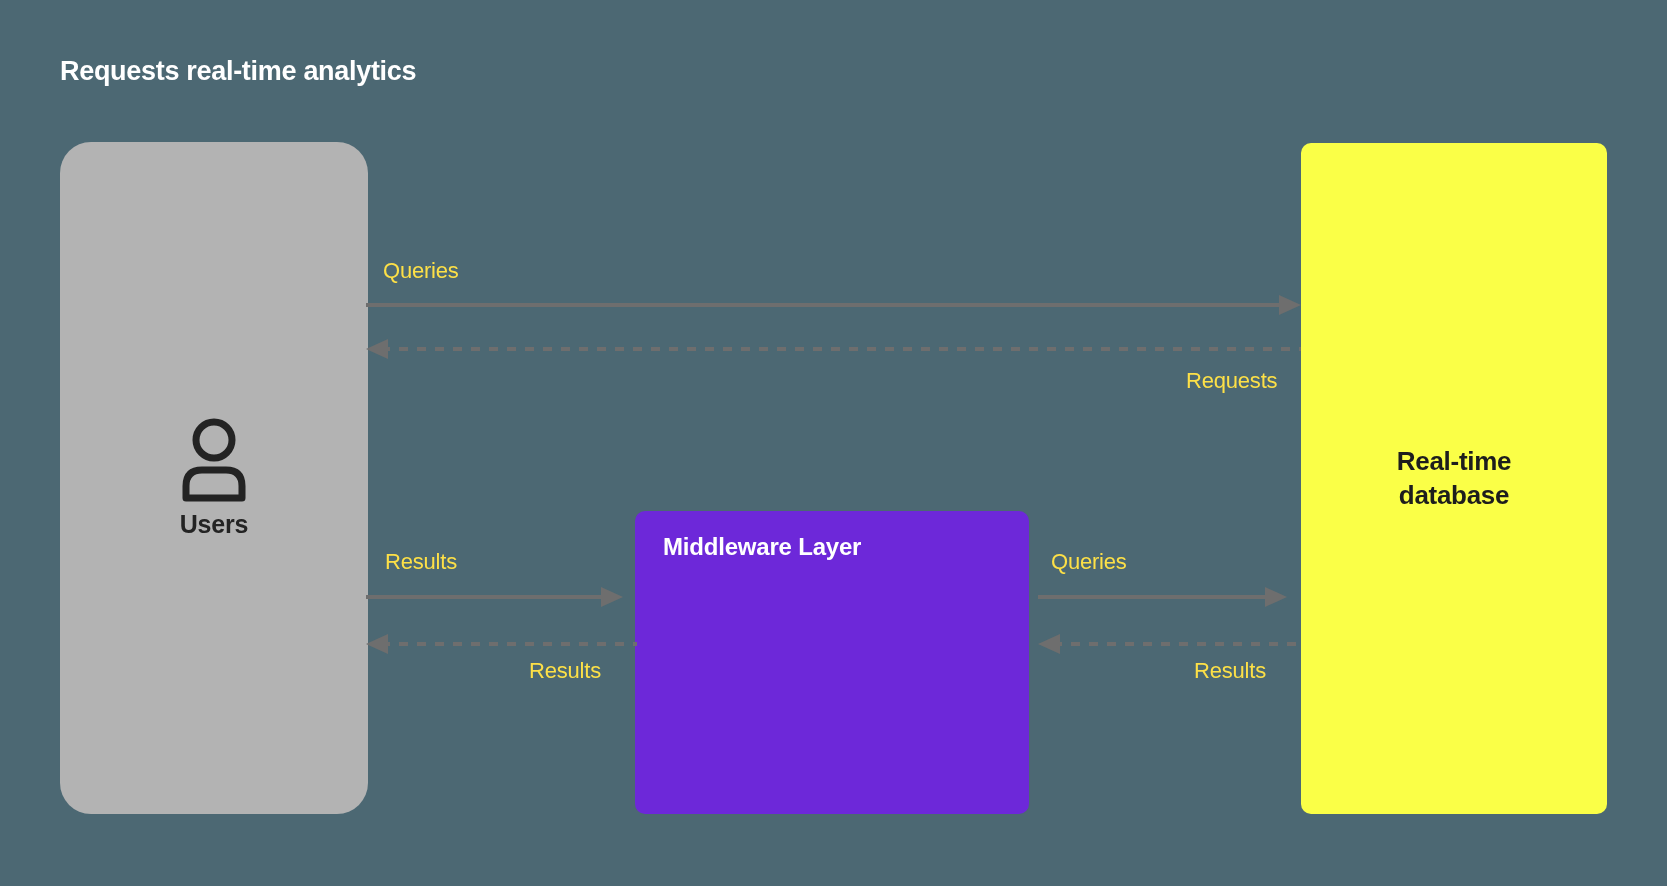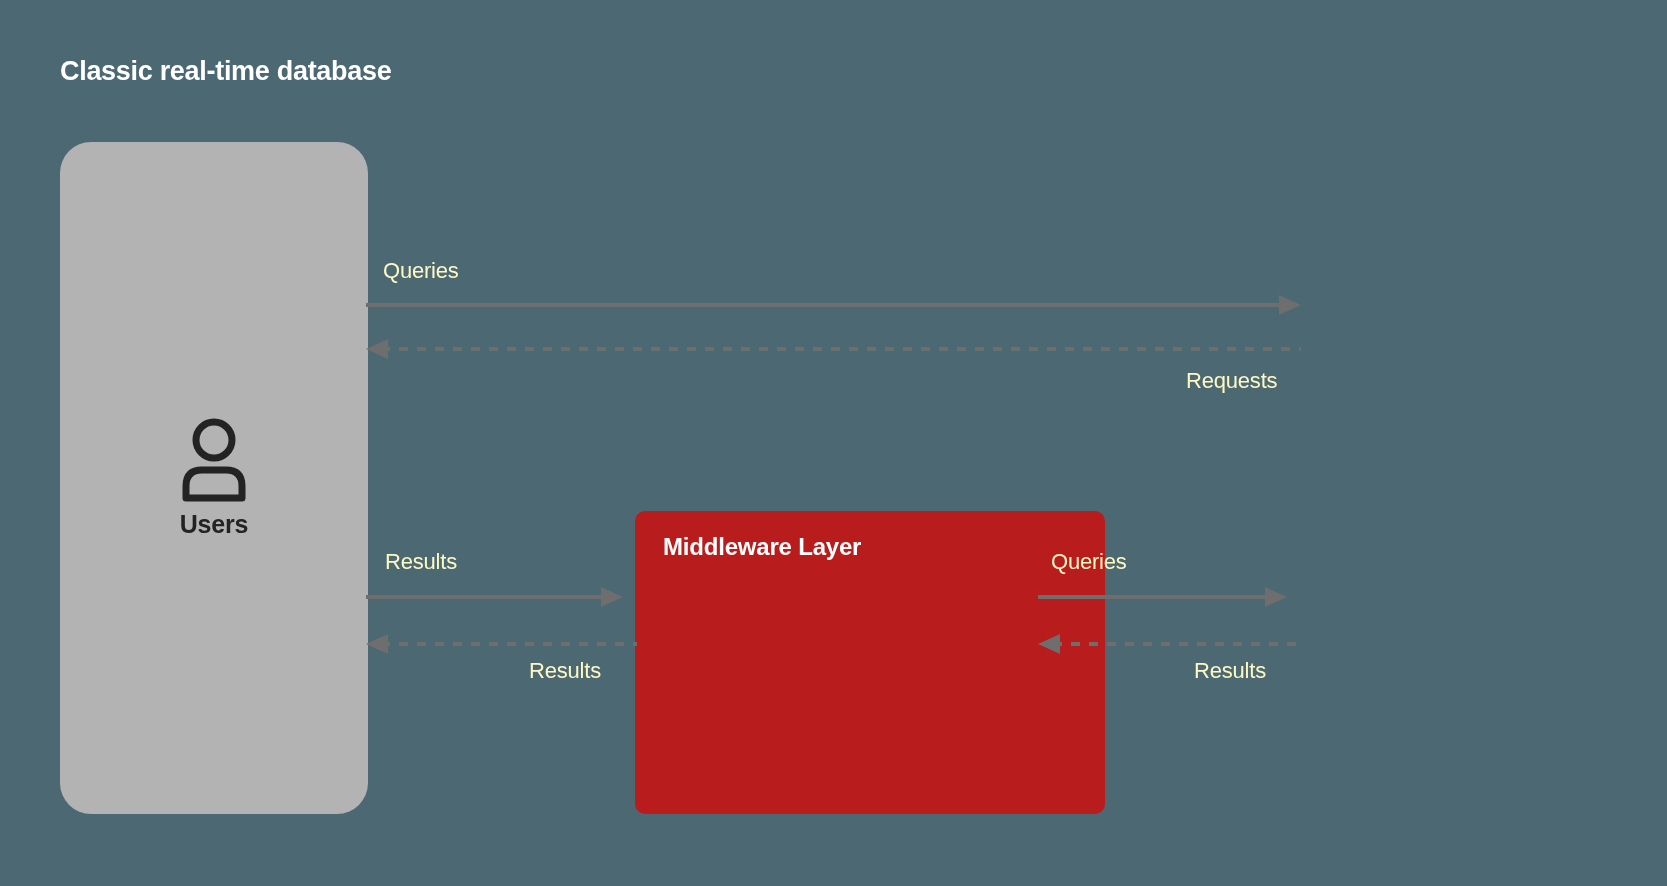--- a/index.html
+++ b/index.html
@@ -56,23 +56,23 @@
   #users-label {
     font-size: 25px;
     font-weight: bold;
     color: #232323;
     letter-spacing: -0.2px;
   }
 
   #middleware-node {
     left: 635px;
     top: 511px;
-    width: 470px;
+    width: 394px;
     height: 303px;
-    background: #b91c1c;
+    background: #6d28d9;
     padding: 22px 28px;
   }
   #middleware-label {
     font-size: 24px;
     font-weight: bold;
     color: #ffffff;
     letter-spacing: -0.2px;
   }
 
   #database-node {
@@ -92,21 +92,21 @@
     text-align: center;
     line-height: 1.28;
     letter-spacing: -0.3px;
     white-space: pre-line;
   }
 
   
   .flow-label {
     position: absolute;
     font-size: 22px;
-    color: #fef9c3;
+    color: #fde047;
     white-space: nowrap;
     letter-spacing: -0.2px;
   }
   #label-queries-top   { left: 383px;  top: 258px; }
   #label-insights      { left: 1186px; top: 368px; }
   #label-requests      { left: 385px;  top: 549px; }
   #label-results-left  { left: 529px;  top: 658px; }
   #label-queries-mid   { left: 1051px; top: 549px; }
   #label-results-right { left: 1194px; top: 658px; }
 
@@ -120,34 +120,38 @@
   #arrow-requests      { left: 366px;  top: 586px; }
   #arrow-results-left  { left: 366px;  top: 633px; }
   #arrow-queries-mid   { left: 1038px; top: 586px; }
   #arrow-results-right { left: 1038px; top: 633px; }
 </style>
 </head>
 <body>
 
 <div id="stage">
 
-  <div id="diagram-title">Classic real-time database</div>
+  <div id="diagram-title">Requests real-time analytics</div>
 
   <div id="users-node" class="node-box">
     <svg id="users-icon" viewBox="0 0 76 84">
       <circle cx="38" cy="22" r="18" fill="none" stroke="#232323" stroke-width="7"></circle>
       <path d="M10 80 L10 68 Q10 52 26 52 L50 52 Q66 52 66 68 L66 80 Z" fill="none" stroke="#232323" stroke-width="7" stroke-linejoin="round"></path>
     </svg>
     <div id="users-label">Users</div>
   </div>
 
   <div id="middleware-node" class="node-box">
     <div id="middleware-label">Middleware Layer</div>
   </div>
 
+  <div id="database-node" class="node-box">
+    <div id="database-label">Real-time
+database</div>
+  </div>
 
   <div class="flow-label" id="label-queries-top">Queries</div>
   <div class="flow-label" id="label-insights">Requests</div>
   <div class="flow-label" id="label-requests">Results</div>
   <div class="flow-label" id="label-results-left">Results</div>
   <div class="flow-label" id="label-queries-mid">Queries</div>
   <div class="flow-label" id="label-results-right">Results</div>
 
   <svg class="arrow-svg" id="arrow-queries-top" width="935" height="22" viewBox="0 0 935 22">
     <line x1="0" y1="11" x2="920" y2="11" stroke="#6e6e6e" stroke-width="4"></line>

